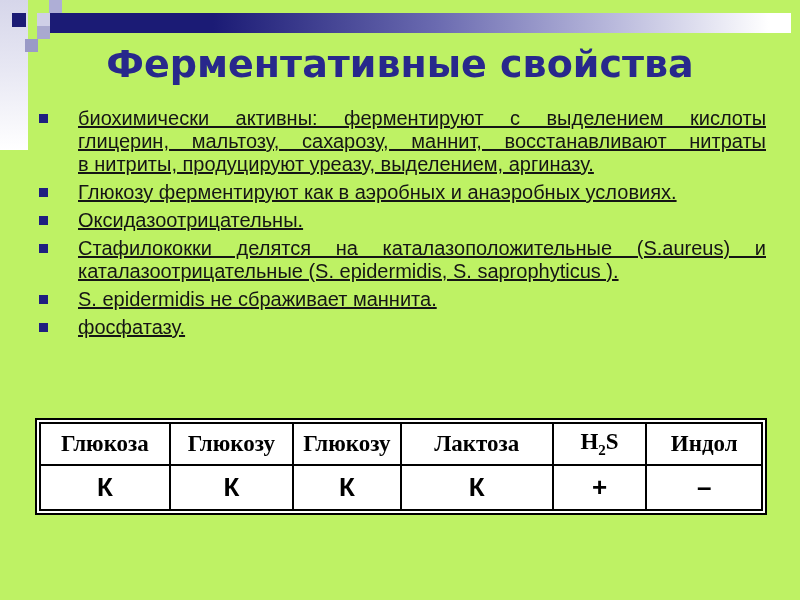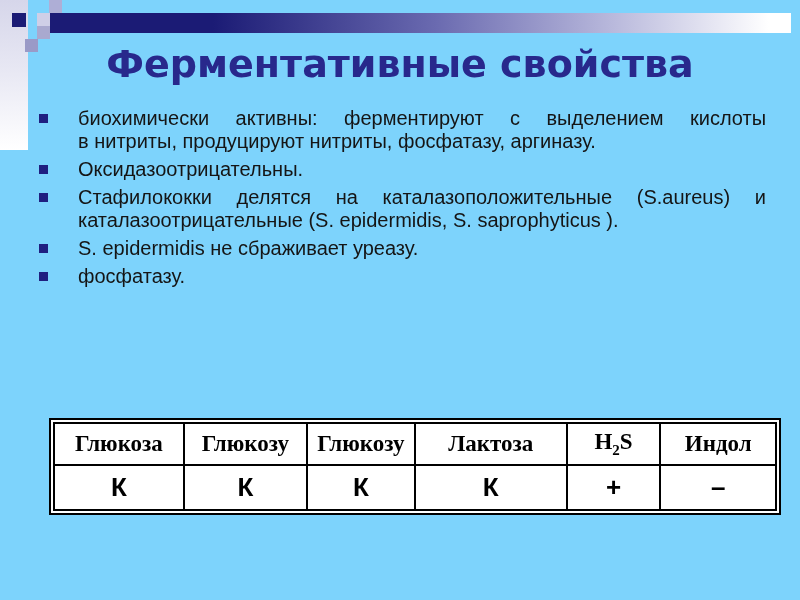--- a/index.html
+++ b/index.html
@@ -1,16 +1,16 @@
 <!DOCTYPE html>
 <html><head>
 <meta charset="utf-8">
 <style>
   html,body{margin:0;padding:0;background:#fff;}
-  .slide{position:relative;width:800px;height:600px;background:#7dd3fc;overflow:hidden;
+  .slide{position:relative;width:800px;height:600px;background:#bef264;overflow:hidden;
          font-family:"Liberation Sans",sans-serif;}
 
   
   .corner-strip{position:absolute;left:0;top:0;width:28px;height:150px;
     background:linear-gradient(180deg,#d6d6ea 0%,#e7e7f3 45%,#ffffff 100%);}
   .top-bar{position:absolute;left:50px;top:13px;width:741px;height:20px;
     background:linear-gradient(90deg,#1b1b75 0%,#1b1b75 22%,#6a6ab0 52%,#b9b9dc 76%,#ffffff 97%);}
   .sq{position:absolute;}
   .sq-navy{left:12px;top:13px;width:14px;height:14px;background:#1b1b75;}
   .sq-a{left:49px;top:0;width:13px;height:13px;background:#aeaed6;}
@@ -19,27 +19,27 @@
   .sq-d{left:25px;top:39px;width:13px;height:13px;background:#9a9ac7;}
 
   
   .title{position:absolute;left:0;top:42px;width:800px;text-align:center;
     font-family:"DejaVu Sans",sans-serif;font-weight:bold;font-size:38px;
     color:#28288c;letter-spacing:0px;}
 
   
   .content{position:absolute;left:36px;top:107px;width:730px;}
   ul.bullets{list-style:none;margin:0;padding:0;}
-  ul.bullets li{position:relative;padding-left:42px;margin:0 0 5px 0;color:#151515;}
+  ul.bullets li{position:relative;padding-left:42px;margin:0 0 5px 0;color:#151515;text-decoration:underline;}
   .bullet-marker{position:absolute;left:3px;top:7px;width:9px;height:9px;background:#1f1f80;}
   .bl{font-size:20px;line-height:23px;white-space:normal;}
   .just{text-align:justify;text-align-last:justify;}
 
   
-  .table-wrap{position:absolute;left:49px;top:418px;width:724px;
+  .table-wrap{position:absolute;left:35px;top:418px;width:724px;
     border:2px solid #000;padding:2px;background:#fff;}
   table.res{width:100%;border-collapse:collapse;table-layout:fixed;}
   table.res th,table.res td{border:2px solid #000;text-align:center;vertical-align:middle;}
   table.res th{font-family:"Liberation Serif",serif;font-weight:bold;font-size:23px;
     padding:5px 2px;color:#000;}
   table.res th sub{font-size:15px;}
   table.res td{font-family:"Liberation Sans",sans-serif;font-weight:bold;font-size:26px;
     padding:6px 2px;color:#000;}
 </style>
 </head>
@@ -55,34 +55,39 @@
   <div class="sq sq-c"></div>
   <div class="sq sq-d"></div>
 
   <div class="title">Ферментативные свойства</div>
 
   <div class="content">
     <ul class="bullets">
       <li>
         <span class="bullet-marker"></span>
         <div class="bl just">биохимически активны: ферментируют с выделением кислоты</div>
-        <div class="bl">в нитриты, продуцируют нитриты, фосфатазу, аргиназу.</div>
+        <div class="bl just">глицерин, мальтозу, сахарозу, маннит, восстанавливают нитраты</div>
+        <div class="bl">в нитриты, продуцируют уреазу, выделением, аргиназу.</div>
+      </li>
+      <li>
+        <span class="bullet-marker"></span>
+        <div class="bl">Глюкозу ферментируют как в аэробных и анаэробных условиях.</div>
       </li>
       <li>
         <span class="bullet-marker"></span>
         <div class="bl">Оксидазоотрицательны.</div>
       </li>
       <li>
         <span class="bullet-marker"></span>
         <div class="bl just">Стафилококки делятся на каталазоположительные (S.aureus) и</div>
         <div class="bl">каталазоотрицательные (S. epidermidis, S. saprophyticus ).</div>
       </li>
       <li>
         <span class="bullet-marker"></span>
-        <div class="bl">S. epidermidis не сбраживает уреазу.</div>
+        <div class="bl">S. epidermidis не сбраживает маннита.</div>
       </li>
       <li>
         <span class="bullet-marker"></span>
         <div class="bl">фосфатазу.</div>
       </li>
     </ul>
   </div>
 
   <div class="table-wrap">
     <table class="res">

